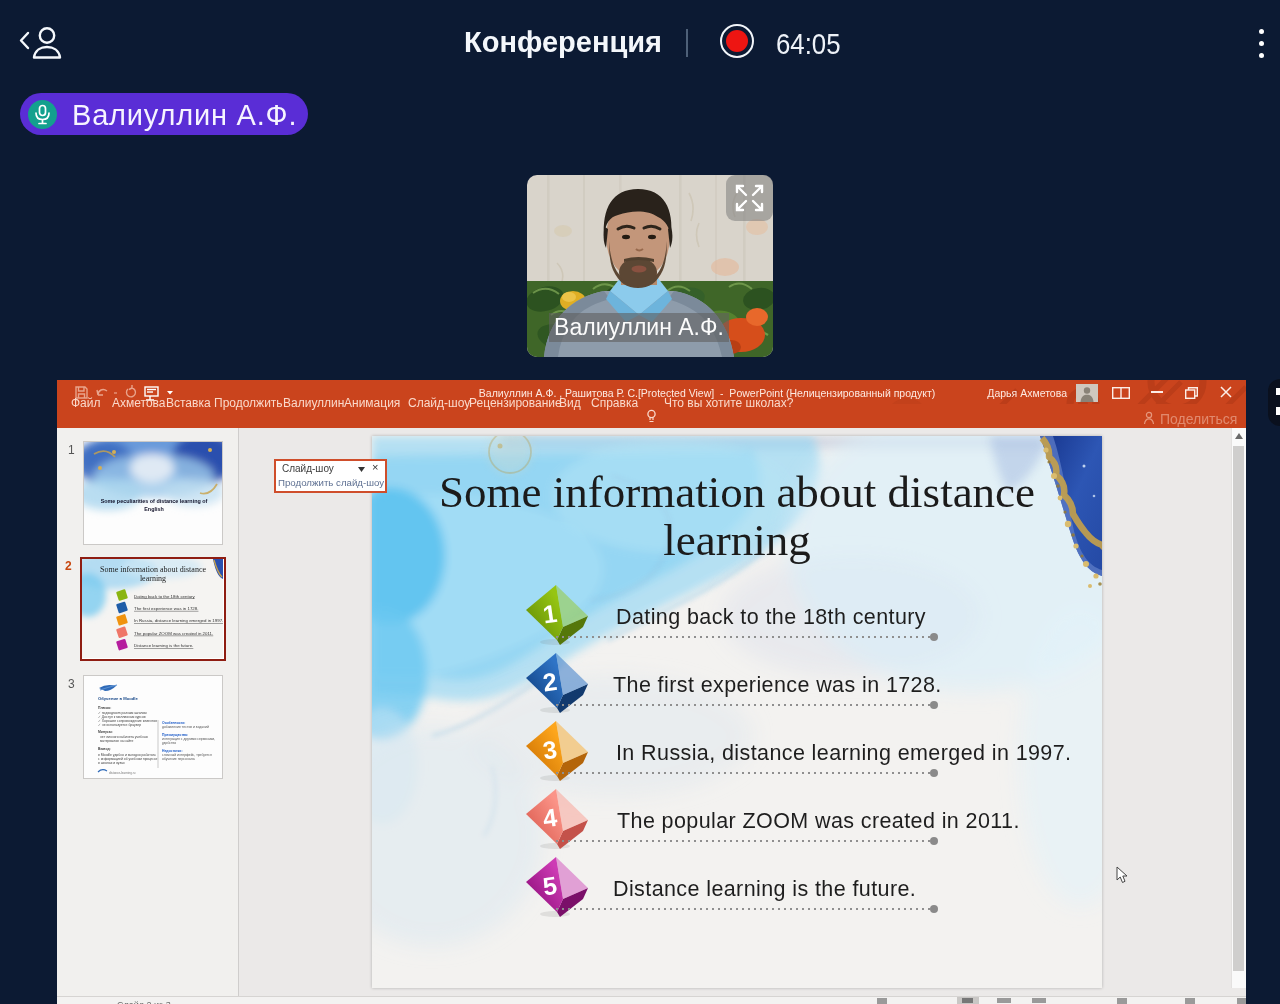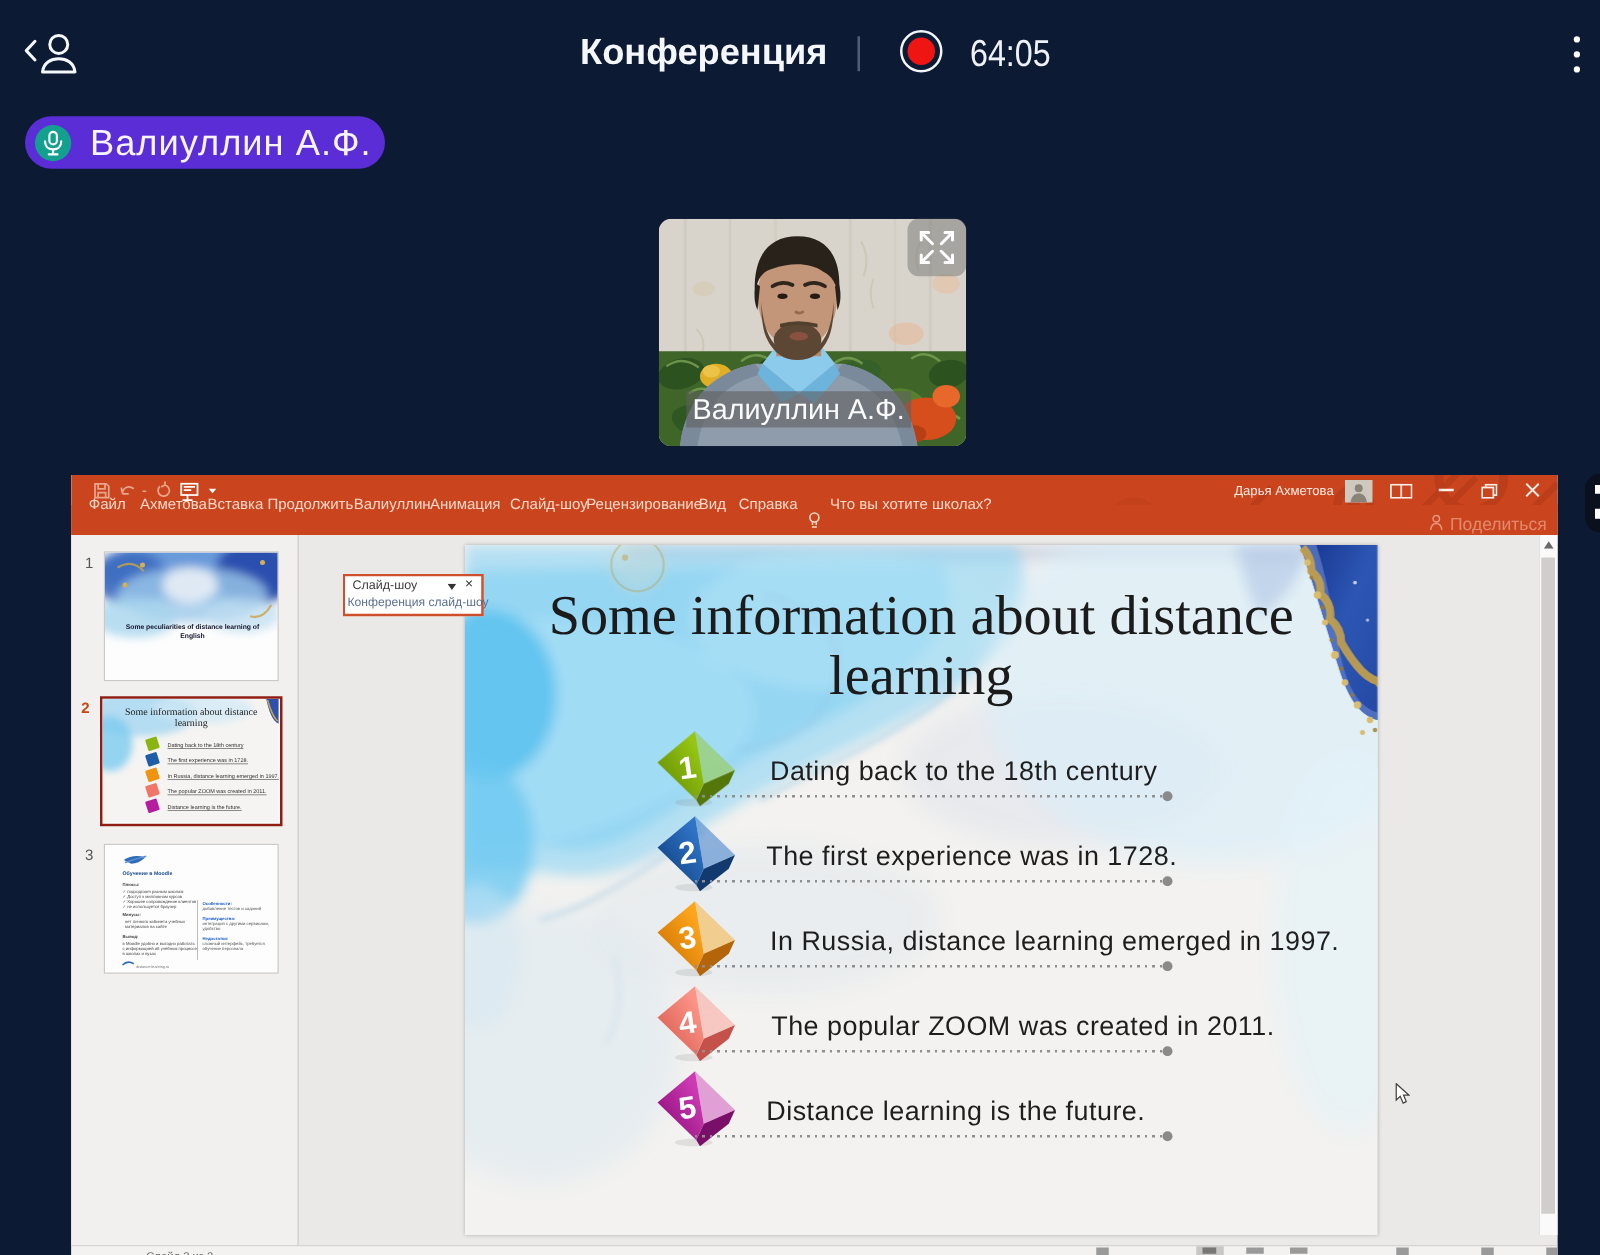--- a/index.html
+++ b/index.html
@@ -136,20 +136,21 @@
     </g>
     <line x1="44" y1="8" x2="47" y2="8" stroke="#e9a48c" stroke-width="1.2"></line>
     <g stroke="#ffffff" stroke-width="1.4" fill="none">
       <rect x="75" y="2" width="13" height="9"></rect>
       <line x1="77" y1="4.5" x2="86" y2="4.5"></line>
       <line x1="77" y1="7" x2="83" y2="7"></line>
       <path d="M80 11 L80 15 M76 15 L84 15"></path>
     </g>
     <path d="M97 6 L103 6 L100 9.5 Z" fill="#ffffff"></path>
   </svg>
+  <div class="abs" style="left:300px;top:7px;width:700px;text-align:center;font-size:10.5px;color:#fde9e1">Валиуллин А.Ф. , Рашитова Р. С.[Protected View]&nbsp; -&nbsp; PowerPoint (Нелицензированный продукт)</div>
   <div class="abs" style="left:880px;top:7px;width:130px;text-align:right;font-size:10.5px;color:#fdeae2">Дарья Ахметова</div>
   <div class="abs" style="left:1019px;top:4px;width:22px;height:18px;background:#cfc8bf"></div>
   <svg class="abs" style="left:1019px;top:4px" width="22" height="18" viewBox="0 0 22 18">
     <circle cx="11" cy="6.5" r="3.2" fill="#8a8378"></circle>
     <path d="M4.5 18 C5 12.5 8 10.8 11 10.8 C14 10.8 17 12.5 17.5 18 Z" fill="#8a8378"></path>
   </svg>
   <svg class="abs" style="left:1055px;top:7px" width="18" height="12" viewBox="0 0 18 12">
     <rect x="0.7" y="0.7" width="16.6" height="10.6" fill="none" stroke="#fceee8" stroke-width="1.4"></rect>
     <line x1="9" y1="1" x2="9" y2="11" stroke="#fceee8" stroke-width="1.4"></line>
   </svg>
@@ -358,21 +359,21 @@
 <div class="abs" style="left:613px;top:877px;font-size:21.5px;letter-spacing:0.4px;color:#1e1e1e">Distance learning is the future.</div>
 <div class="abs" style="left:556px;top:908px;width:374px;height:2px;background:repeating-linear-gradient(to right,#8f8f8f 0 2px,transparent 2px 6px)"></div>
 <div class="abs" style="left:930px;top:905px;width:8px;height:8px;background:#8a8a8a;border-radius:50%"></div>
 
 <div class="abs" style="left:274px;top:459px;width:113px;height:34px;background:#fff;border:2px solid #cf4e2b"></div>
 <div class="abs" style="left:282px;top:463px;font-size:10px;color:#3c3c3c">Слайд-шоу</div>
 <svg class="abs" style="left:358px;top:467px" width="7" height="5" viewBox="0 0 7 5">
     <path d="M0 0 L7 0 L3.5 5 Z" fill="#333"></path>
   </svg>
 <div class="abs" style="left:372px;top:461px;font-size:11px;color:#333">×</div>
-<div class="abs" style="left:278px;top:477px;font-size:9.7px;color:#5d6f91">Конференция слайд-шоу</div>
+<div class="abs" style="left:278px;top:477px;font-size:9.7px;color:#5d6f91">Продолжить слайд-шоу</div>
 
 <div class="abs" style="left:1231px;top:428px;width:15px;height:560px;background:#fafafa;border-left:1px solid #e3e1e0"></div>
 <svg class="abs" style="left:1235px;top:433px" width="8" height="6" viewBox="0 0 8 6">
     <path d="M4 0 L8 6 L0 6 Z" fill="#6a6a6a"></path>
   </svg>
 <div class="abs" style="left:1233px;top:446px;width:11px;height:525px;background:#cfcecd"></div>
 
 <div class="abs" style="left:1268px;top:379px;width:12px;height:47px;background:#0a101e;border-radius:14px 0 0 14px"></div>
 <div class="abs" style="left:1276px;top:388px;width:4px;height:7px;background:#fff"></div>
 <div class="abs" style="left:1276px;top:407px;width:4px;height:8px;background:#fff"></div>

